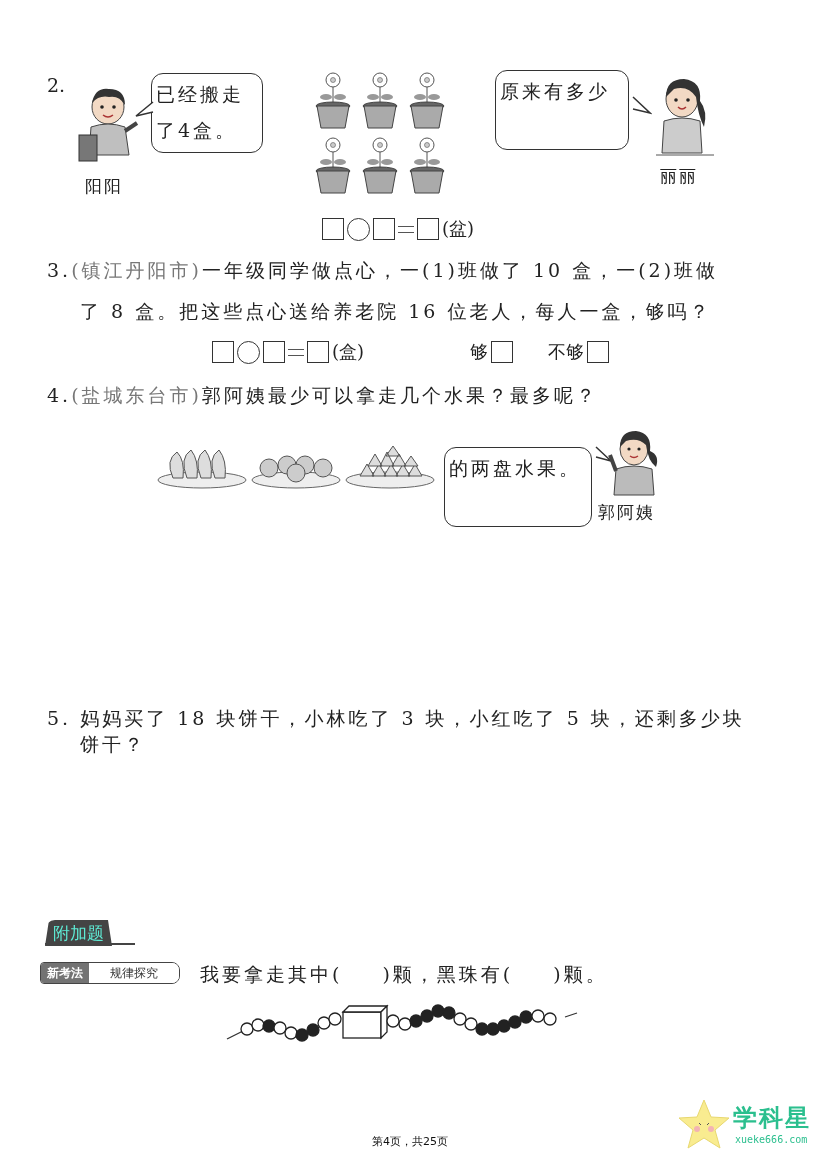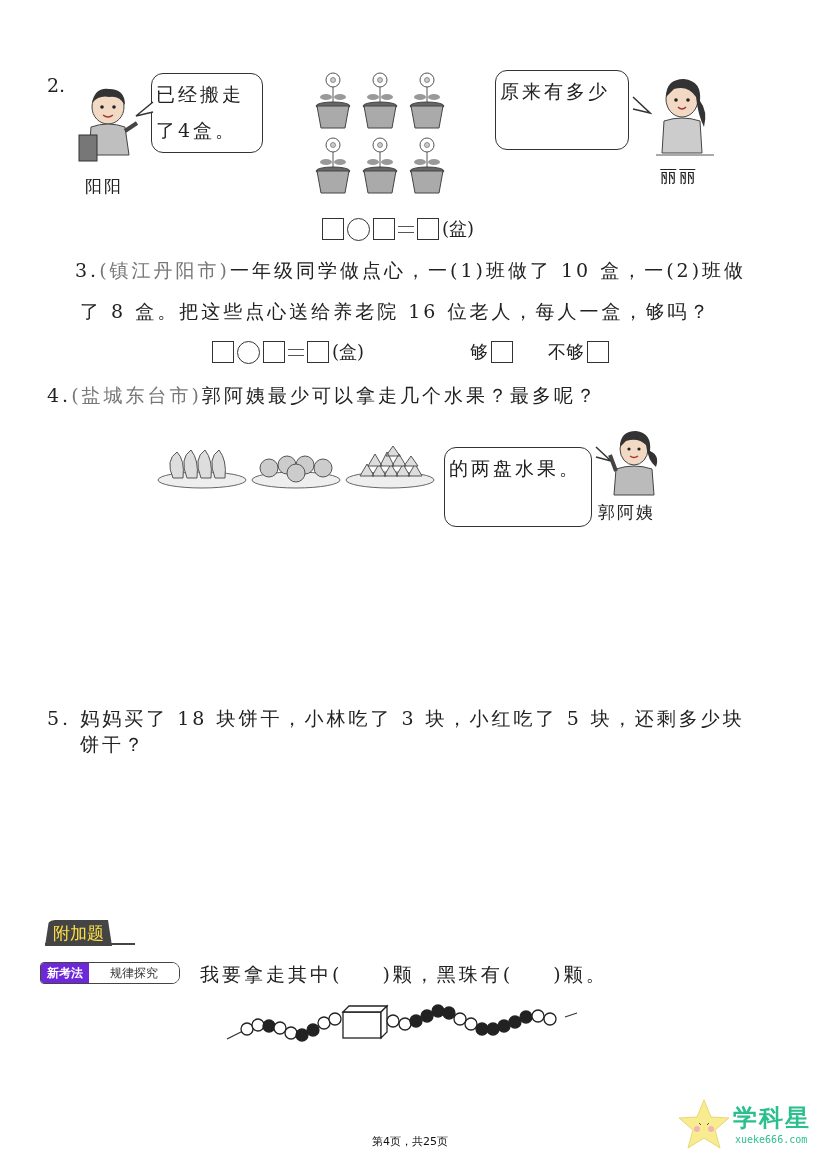--- a/index.html
+++ b/index.html
@@ -9,25 +9,25 @@
   .qnum { font-size: 19px; }
   .line { font-size: 19px; letter-spacing: 3px; white-space: nowrap; }
   .source { color: #777; }
   .bubble { position: absolute; border: 1.6px solid #333; border-radius: 12px; background: #fff;
             font-size: 19px; line-height: 36px; padding: 2px 4px; letter-spacing: 3px; }
   .name { font-size: 17px; letter-spacing: 2px; }
   .eq { display: flex; align-items: center; gap: 3px; font-size: 18px; }
   .sq { width: 20px; height: 20px; border: 1.5px solid #333; display: inline-block; background:#fff; }
   .ci { width: 21px; height: 21px; border: 1.5px solid #333; border-radius: 50%; display: inline-block; }
   .eqs { display: inline-block; width: 16px; height: 7px; border-top: 1.5px solid #555; border-bottom: 1.5px solid #555; box-sizing: border-box; }
-  .tag-extra { background: #444; color: #fde047; font-family: "DejaVu Sans", sans-serif; font-size: 17px;
+  .tag-extra { background: #444; color: #5eead4; font-family: "DejaVu Sans", sans-serif; font-size: 17px;
                padding: 2px 8px 1px 8px; border-radius: 10px 2px 0 0; clip-path: polygon(6% 0, 94% 0, 100% 100%, 0 100%); }
   .tag-new { display: flex; align-items: stretch; border: 1.3px solid #444; border-radius: 4px 8px 8px 4px; overflow: hidden;
              font-family: "DejaVu Sans", sans-serif; font-size: 12px; height: 20px; }
-  .tag-new .a { background: #6d28d9; color: #fff; padding: 2px 6px; font-weight: bold; }
+  .tag-new .a { background: #737373; color: #fff; padding: 2px 6px; font-weight: bold; }
   .tag-new .b { background: #fff; color: #333; padding: 2px 21px; }
   .footer { font-family: "DejaVu Sans", sans-serif; font-size: 11px; color: #111; }
   .logo-text { font-family: "DejaVu Sans", sans-serif; color: #2bbf8e; font-weight: bold; font-size: 24px; letter-spacing: 2px; }
   .logo-url { font-family: "DejaVu Sans Mono", monospace; color: #2bbf8e; font-size: 10px; }
 </style>
 </head>
 <body>
 
 <div class="abs qnum" style="left:47px;top:74px;">2.</div>
 
@@ -91,21 +91,21 @@
 
 <div class="abs eq" style="left:322px;top:217px;">
   <span class="sq"></span>
   <span class="ci"></span>
   <span class="sq"></span>
   <span class="eqs"></span>
   <span class="sq"></span>
   <span>(盆)</span>
 </div>
 
-<div class="abs line" style="left:47px;top:258px;margin-left:28px;">
+<div class="abs line" style="left:47px;top:258px;">
   <span>3.</span><span class="source">(镇江丹阳市)</span><span>一年级同学做点心，一(1)班做了 10 盒，一(2)班做</span>
 </div>
 <div class="abs line" style="left:80px;top:299px;">了 8 盒。把这些点心送给养老院 16 位老人，每人一盒，够吗？</div>
 
 <div class="abs eq" style="left:212px;top:340px;">
   <span class="sq"></span>
   <span class="ci"></span>
   <span class="sq"></span>
   <span class="eqs"></span>
   <span class="sq"></span>

